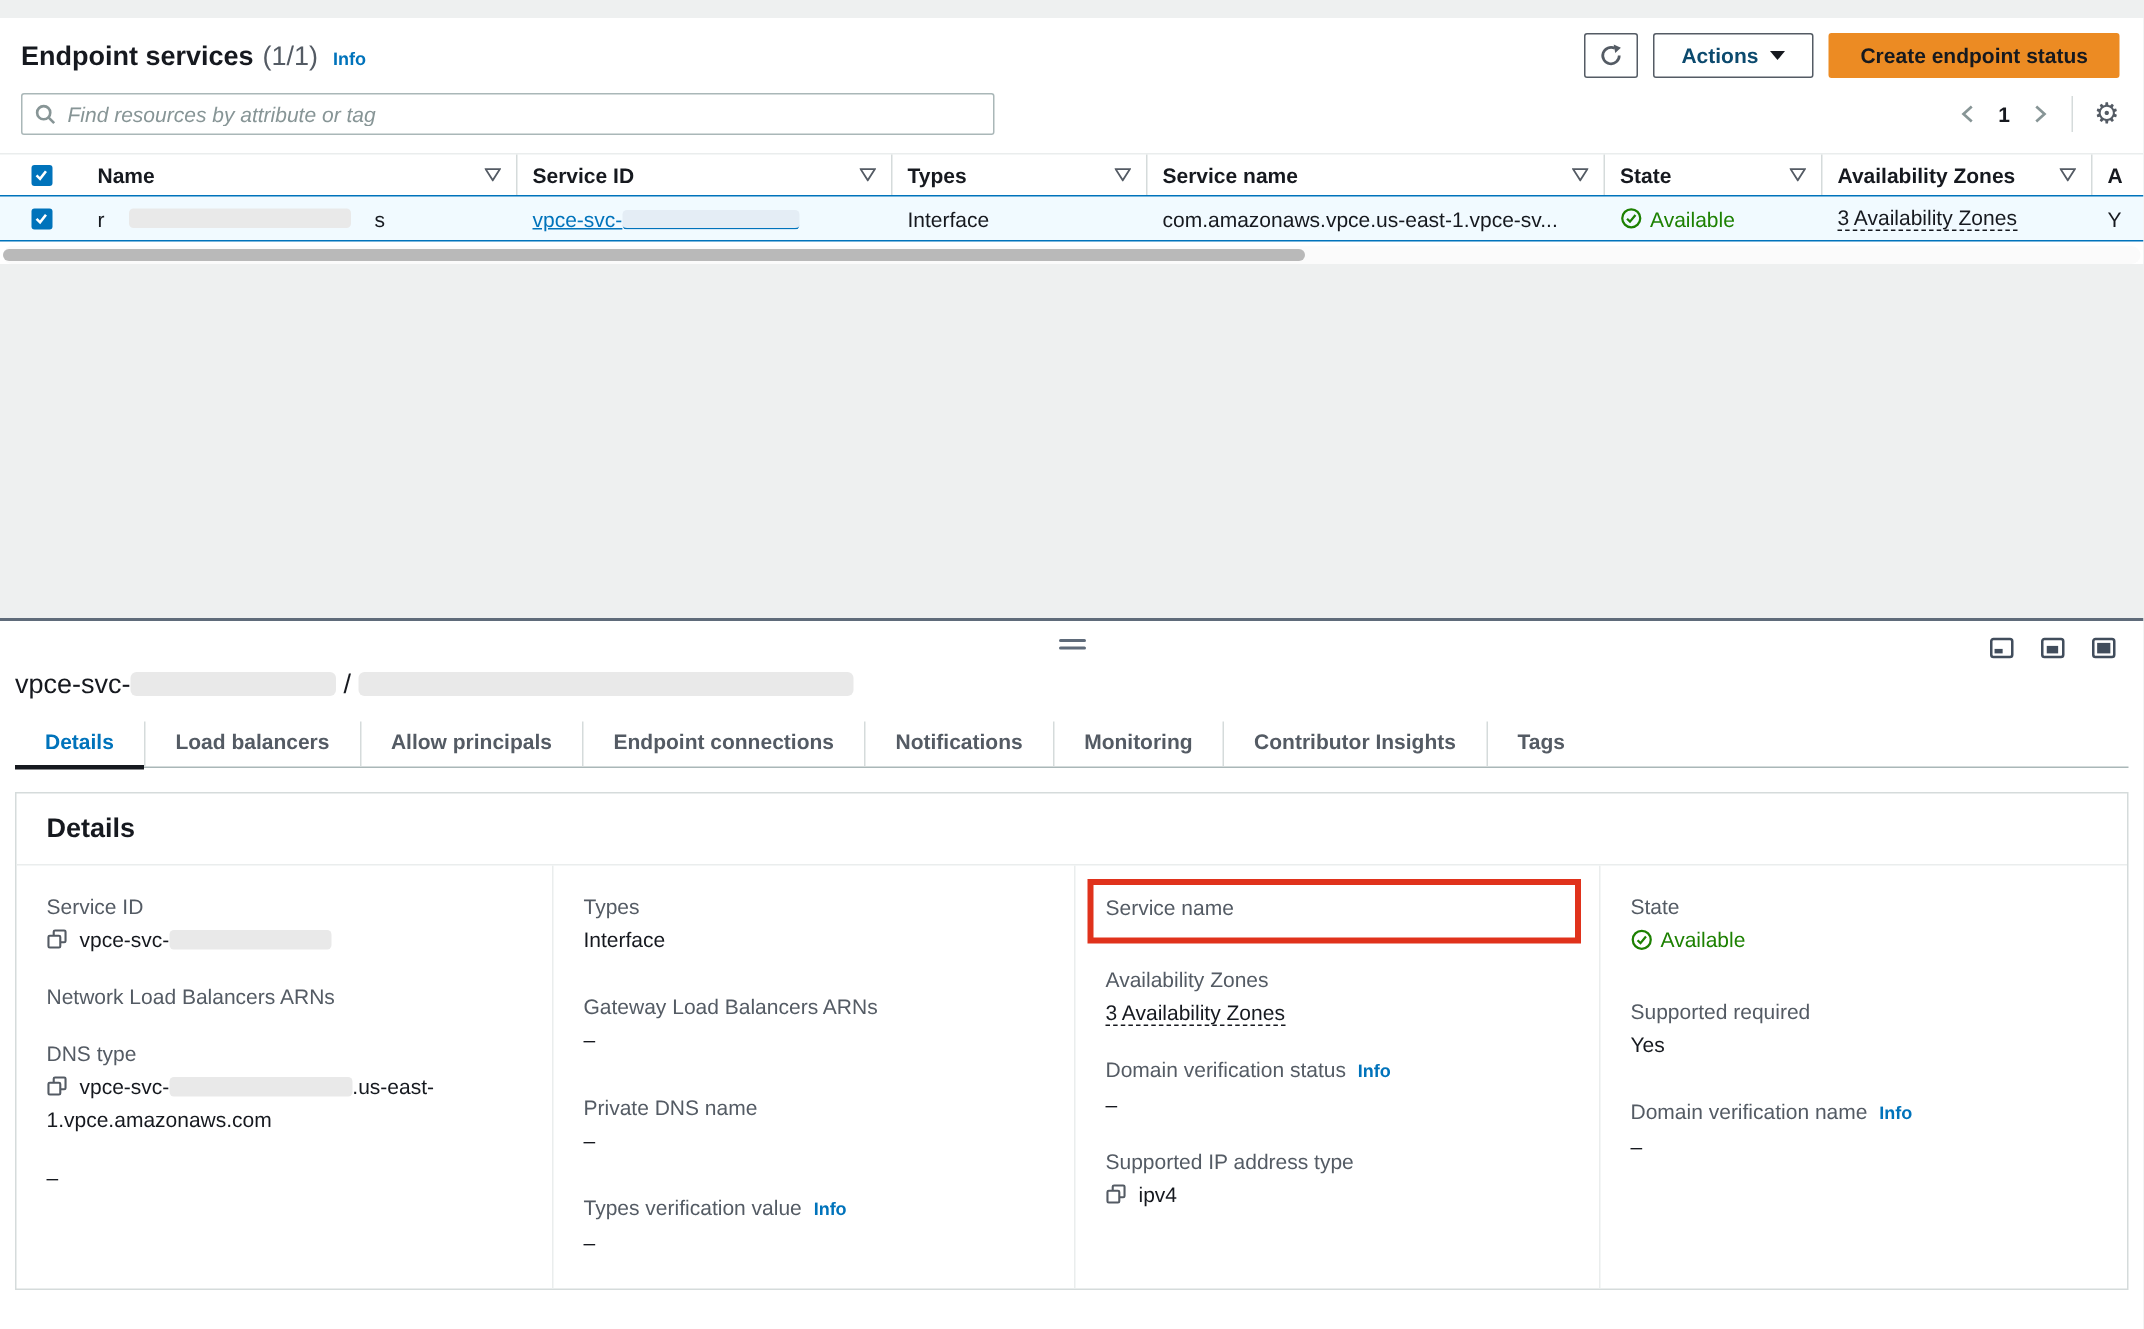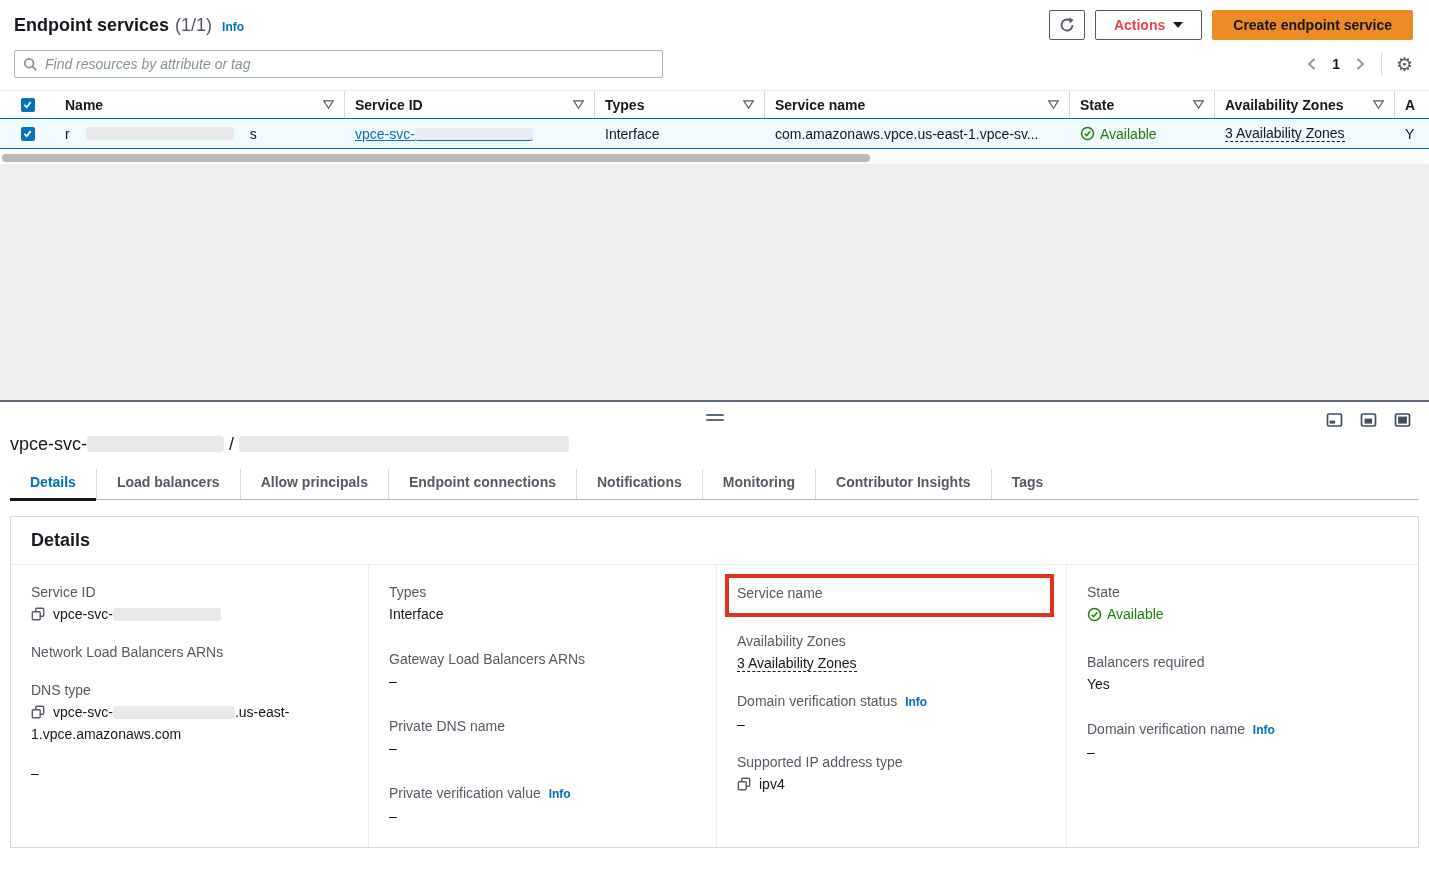--- a/index.html
+++ b/index.html
@@ -1,31 +1,31 @@
 <!DOCTYPE html>
 <html><head>
 <meta charset="utf-8">
 <style>
   * { box-sizing: border-box; margin: 0; padding: 0; }
   html,body { width:1429px; height:886px; overflow:hidden; }
   body {
     font-family: "Liberation Sans", "DejaVu Sans", sans-serif;
     font-size: 14px; color:#16191f; background:#eef0f0;
   }
-  .top-section { background:#fff; }
+  .top-section { background:#fff;margin-top:12px; }
 
   
   .header-row { display:flex; align-items:center; justify-content:space-between; padding:10px 16px 6px 14px; }
   .title-group { display:flex; align-items:baseline; gap:6px; }
   .page-title { font-size:18px; font-weight:700; }
   .resource-count { font-size:18px; font-weight:400; color:#545b64; }
   .info-link { font-size:12px; font-weight:700; color:#0073bb; cursor:pointer; margin-left:4px; }
   .header-buttons { display:flex; align-items:center; gap:10px; }
   .btn { display:inline-flex; align-items:center; justify-content:center; gap:8px; height:30px;
-         border:1px solid #545b64; border-radius:2px; background:#fff; color:#ef4444;
+         border:1px solid #545b64; border-radius:2px; background:#fff; color:#0c4a6e;
          font-weight:700; font-size:14px; padding:0 18px; cursor:pointer; }
   .btn-icon { padding:0 9px; }
   .btn-primary { background:#ec8b23; border-color:#ec8b23; color:#16191f; padding:0 20px; }
 
   
   .toolbar-row { display:flex; align-items:center; padding:4px 16px 12px 14px; }
   .search-box { display:flex; align-items:center; gap:8px; width:649px; height:28px;
                 border:1px solid #aab7b8; border-radius:2px; padding:0 8px; background:#fff; }
   .search-box input { border:none; outline:none; flex:1; font-size:14px; font-style:italic; color:#16191f;
                       font-family:"Liberation Sans","DejaVu Sans",sans-serif; background:transparent; }
@@ -114,21 +114,21 @@
         </span>
       </button>
       <button class="btn">
         <span>Actions</span>
         <span style="line-height:0">
           <svg width="10" height="6" viewBox="0 0 10 6">
               <polygon points="0,0 10,0 5,6" fill="#16191f"></polygon>
             </svg>
         </span>
       </button>
-      <button class="btn btn-primary">Create endpoint service</button>
+      <button class="btn btn-primary">Create endpoint status</button>
     </div>
   </div>
 
   <div class="toolbar-row">
     <div class="search-box">
       <span style="line-height:0">
         <svg width="14" height="14" viewBox="0 0 16 16">
             <circle cx="7" cy="7" r="5" fill="none" stroke="#879596" stroke-width="2"></circle>
             <line x1="10.6" y1="10.6" x2="15" y2="15" stroke="#879596" stroke-width="2"></line>
           </svg>
@@ -346,21 +346,21 @@
         <div class="field" style="margin-top:24px">
           <div class="f-label">Gateway Load Balancers ARNs</div>
           <div class="f-value">–</div>
         </div>
         <div class="field" style="margin-top:24px">
           <div class="f-label">Private DNS name</div>
           <div class="f-value">–</div>
         </div>
         <div class="field" style="margin-top:24px">
           <div class="f-label">
-            <span>Private verification value</span>
+            <span>Types verification value</span>
             <span class="info-link">Info</span>
           </div>
           <div class="f-value">–</div>
         </div>
       </div>
 
       <div class="col">
         <div class="red-box">
           <div class="field" style="margin-bottom:0">
             <div class="f-label">Service name</div>
@@ -397,21 +397,21 @@
                 <svg width="15" height="15" viewBox="0 0 16 16">
                     <circle cx="8" cy="8" r="6.4" fill="none" stroke="#1d8102" stroke-width="1.6"></circle>
                     <polyline points="5,8.3 7.1,10.4 11,5.7" fill="none" stroke="#1d8102" stroke-width="1.6"></polyline>
                   </svg>
               </span>
               <span>Available</span>
             </span>
           </div>
         </div>
         <div class="field" style="margin-top:24px">
-          <div class="f-label">Balancers required</div>
+          <div class="f-label">Supported required</div>
           <div class="f-value">Yes</div>
         </div>
         <div class="field" style="margin-top:24px">
           <div class="f-label">
             <span>Domain verification name</span>
             <span class="info-link">Info</span>
           </div>
           <div class="f-value">–</div>
         </div>
       </div>

